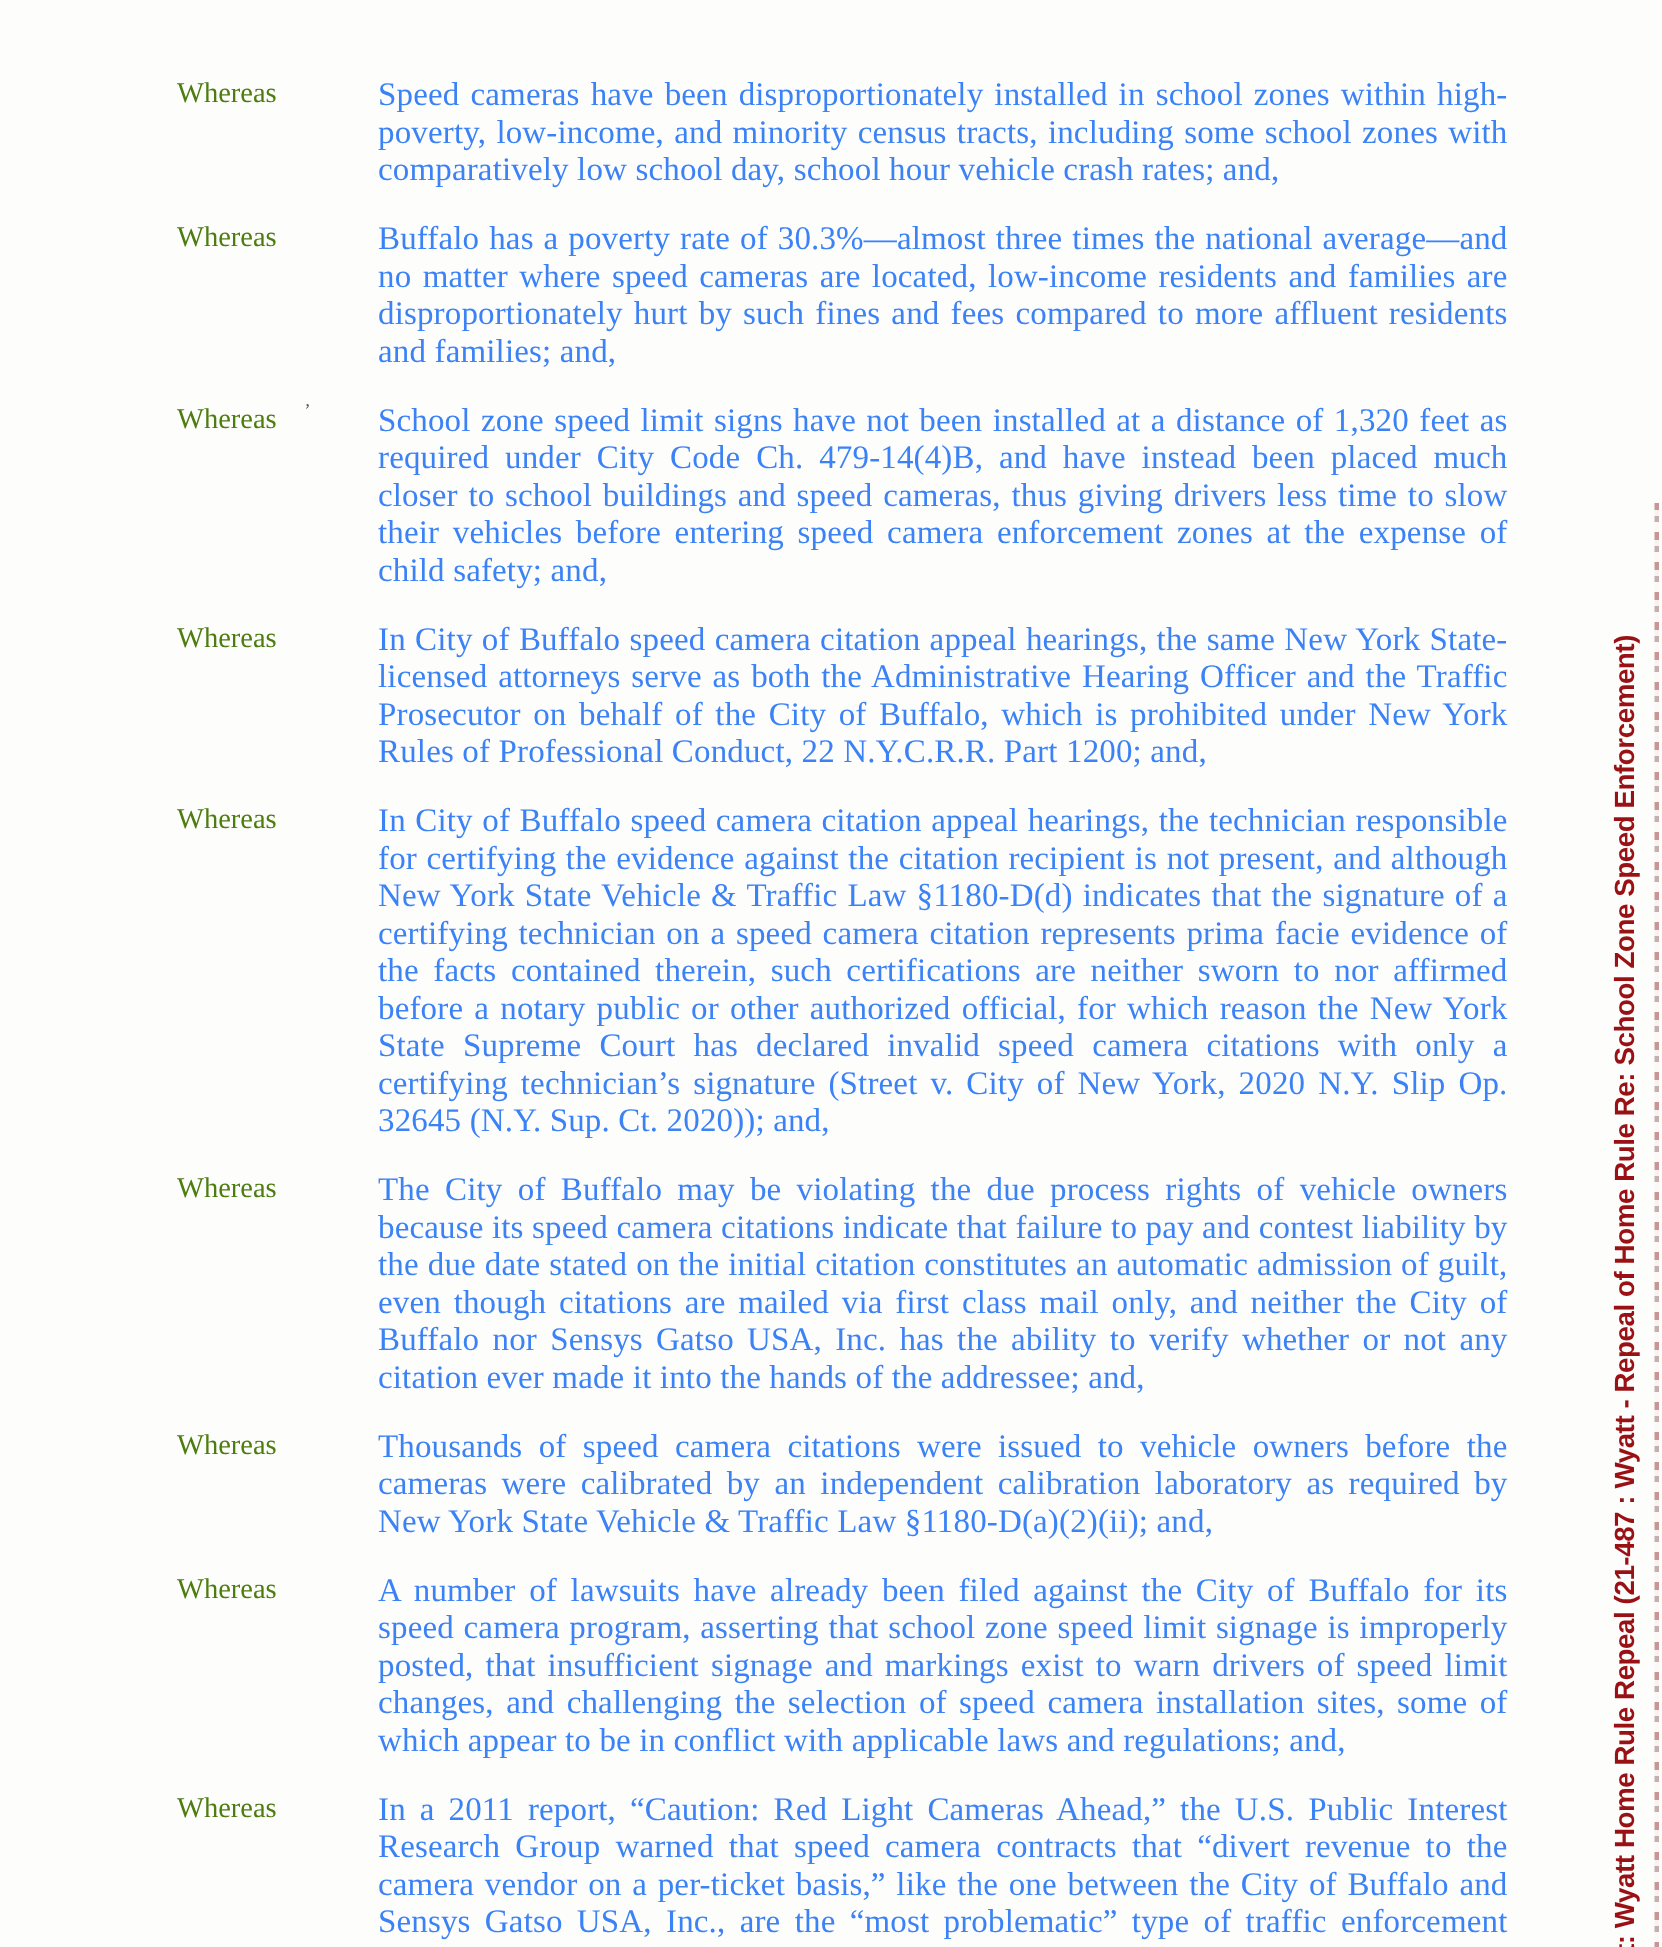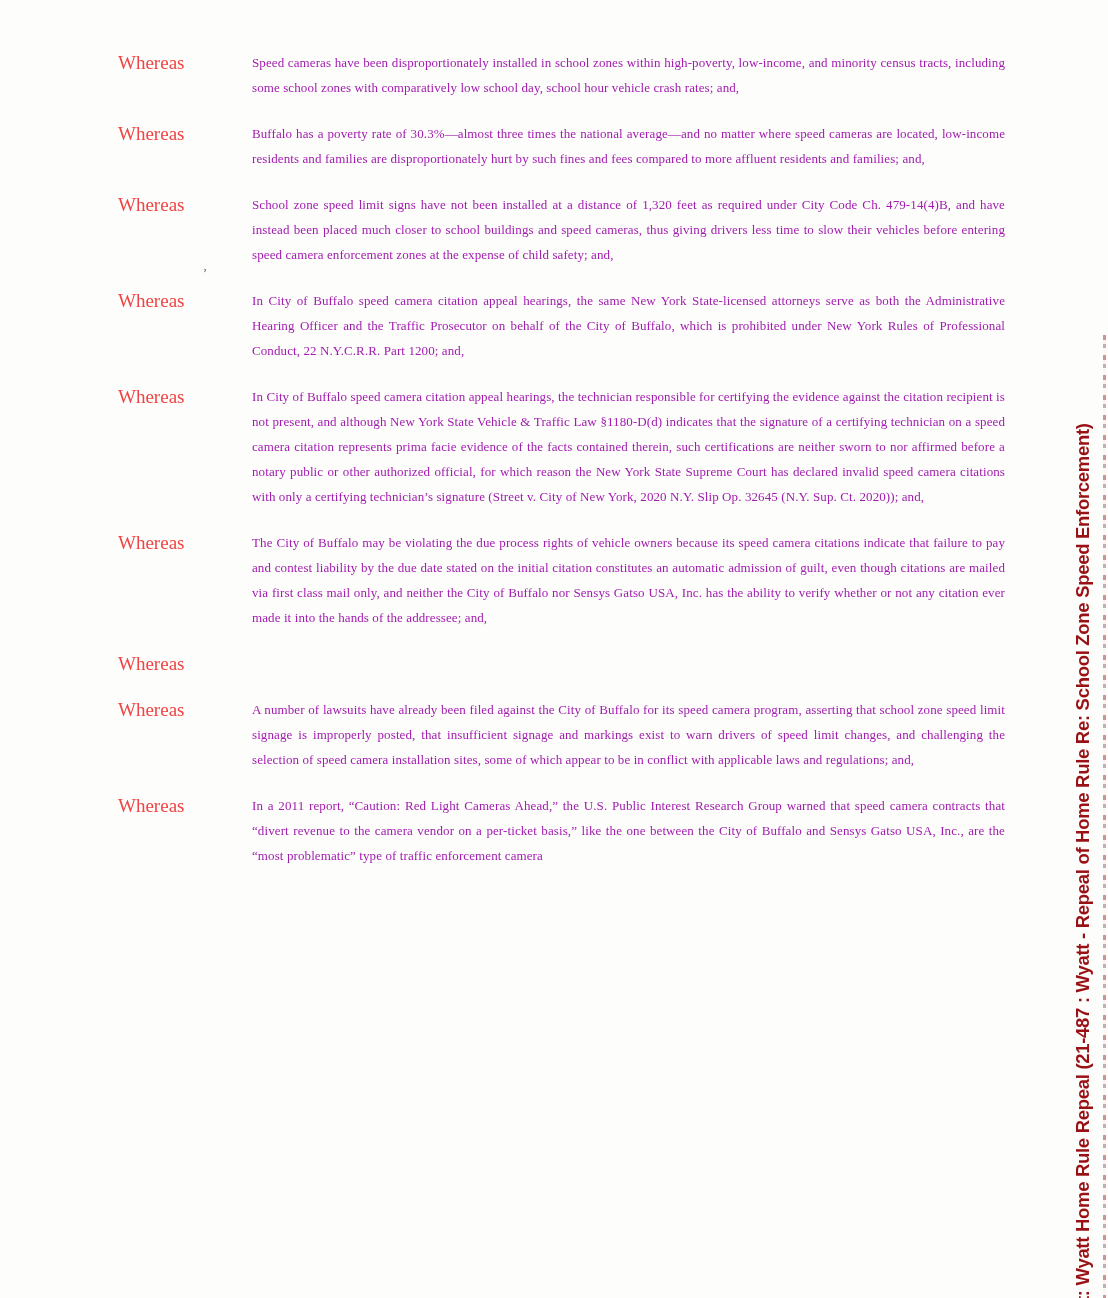--- a/index.html
+++ b/index.html
@@ -19,27 +19,27 @@
   }
   .clause {
     display: flex;
     margin-bottom: 21px;
   }
   .clause-label {
     flex: 0 0 134px;
     width: 134px;
     font-size: 19px;
     line-height: 25px;
-    color: #ef4444;
+    color: #4d7c0f;
   }
   .clause-body {
     flex: 1 1 auto;
-    font-size: 13px;
+    font-size: 22px;
     line-height: 25px;
-    color: #a21caf;
+    color: #3b82f6;
     text-align: justify;
     letter-spacing: 0.1px;
   }
   .clause-body .italic { }
   .vertical-annotation {
     position: absolute;
     left: 1094px;
     bottom: -4px;
     transform: rotate(-90deg);
     transform-origin: 0 100%;
@@ -105,20 +105,21 @@
     <div class="clause-body"><span>In City of Buffalo speed camera citation appeal hearings, the technician responsible for certifying the evidence against the citation recipient is not present, and although New York State Vehicle &amp; Traffic Law §1180-D(d) indicates that the signature of a certifying technician on a speed camera citation represents prima facie evidence of the facts contained therein, such certifications are neither sworn to nor affirmed before a notary public or other authorized official, for which reason the New York State Supreme Court has declared invalid speed camera citations with only a certifying technician’s signature (</span><span class="italic">Street v. City of New York</span><span>, 2020 N.Y. Slip Op. 32645 (N.Y. Sup. Ct. 2020)); and,</span></div>
   </div>
 
   <div class="clause">
     <div class="clause-label">Whereas</div>
     <div class="clause-body"><span>The City of Buffalo may be violating the due process rights of vehicle owners because its speed camera citations indicate that failure to pay and contest liability by the due date stated on the initial citation constitutes an automatic admission of guilt, even though citations are mailed via first class mail only, and neither the City of Buffalo nor Sensys Gatso USA, Inc. has the ability to verify whether or not any citation ever made it into the hands of the addressee; and,</span></div>
   </div>
 
   <div class="clause">
     <div class="clause-label">Whereas</div>
+    <div class="clause-body"><span>Thousands of speed camera citations were issued to vehicle owners before the cameras were calibrated by an independent calibration laboratory as required by New York State Vehicle &amp; Traffic Law §1180-D(a)(2)(ii); and,</span></div>
   </div>
 
   <div class="clause">
     <div class="clause-label">Whereas</div>
     <div class="clause-body"><span>A number of lawsuits have already been filed against the City of Buffalo for its speed camera program, asserting that school zone speed limit signage is improperly posted, that insufficient signage and markings exist to warn drivers of speed limit changes, and challenging the selection of speed camera installation sites, some of which appear to be in conflict with applicable laws and regulations; and,</span></div>
   </div>
 
   <div class="clause">
     <div class="clause-label">Whereas</div>
     <div class="clause-body"><span>In a 2011 report, “Caution: Red Light Cameras Ahead,” the U.S. Public Interest Research Group warned that speed camera contracts that “divert revenue to the camera vendor on a per-ticket basis,” like the one between the City of Buffalo and Sensys Gatso USA, Inc., are the “most problematic” type of traffic enforcement camera</span></div>

